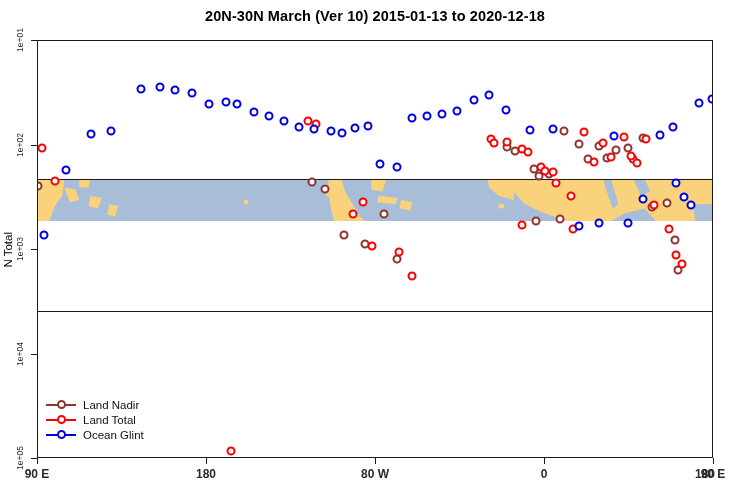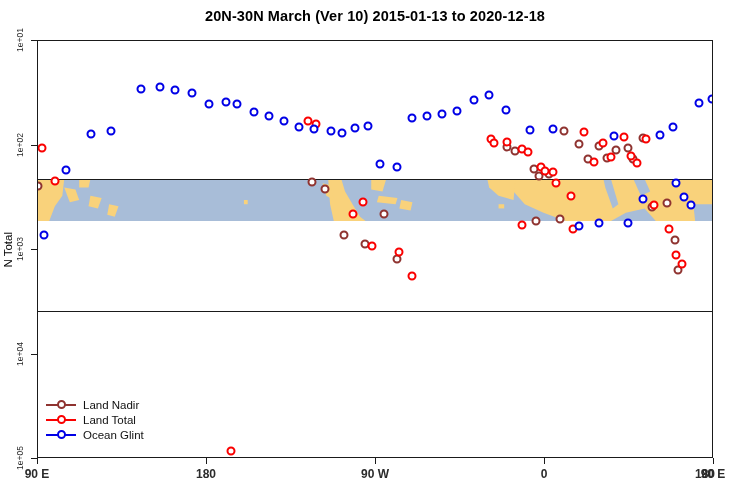--- a/index.html
+++ b/index.html
@@ -78,21 +78,21 @@
       <div class="ytk" style="left: 15px; top: 237px;">1e+03</div>
       <div class="ytickmark" style="left: 31px; top: 144.5px;"></div>
       <div class="ytk" style="left: 15px; top: 132.5px;">1e+02</div>
       <div class="ytickmark" style="left: 31px; top: 40px;"></div>
       <div class="ytk" style="left: 15px; top: 28px;">1e+01</div>
       <div class="xtickmark" style="left: 37px; top: 458px;"></div>
       <div class="xtk" style="left: 37px; top: 467px;">90 E</div>
       <div class="xtickmark" style="left: 206px; top: 458px;"></div>
       <div class="xtk" style="left: 206px; top: 467px;">180</div>
       <div class="xtickmark" style="left: 375px; top: 458px;"></div>
-      <div class="xtk" style="left: 375px; top: 467px;">90 W</div>
+      <div class="xtk" style="left: 375px; top: 467px;">80 W</div>
       <div class="xtickmark" style="left: 544px; top: 458px;"></div>
       <div class="xtk" style="left: 544px; top: 467px;">0</div>
       <div class="xtickmark" style="left: 713px; top: 458px;"></div>
       <div class="xtk" style="left: 713px; top: 467px;">90 E</div>
       <div class="xtickmark" style="left: 713px; top: 458px;"></div>
       <div class="xtk" style="left: 705px; top: 467px;">180</div>
     </div>
 
   <div id="plot">
     <div id="clip">

